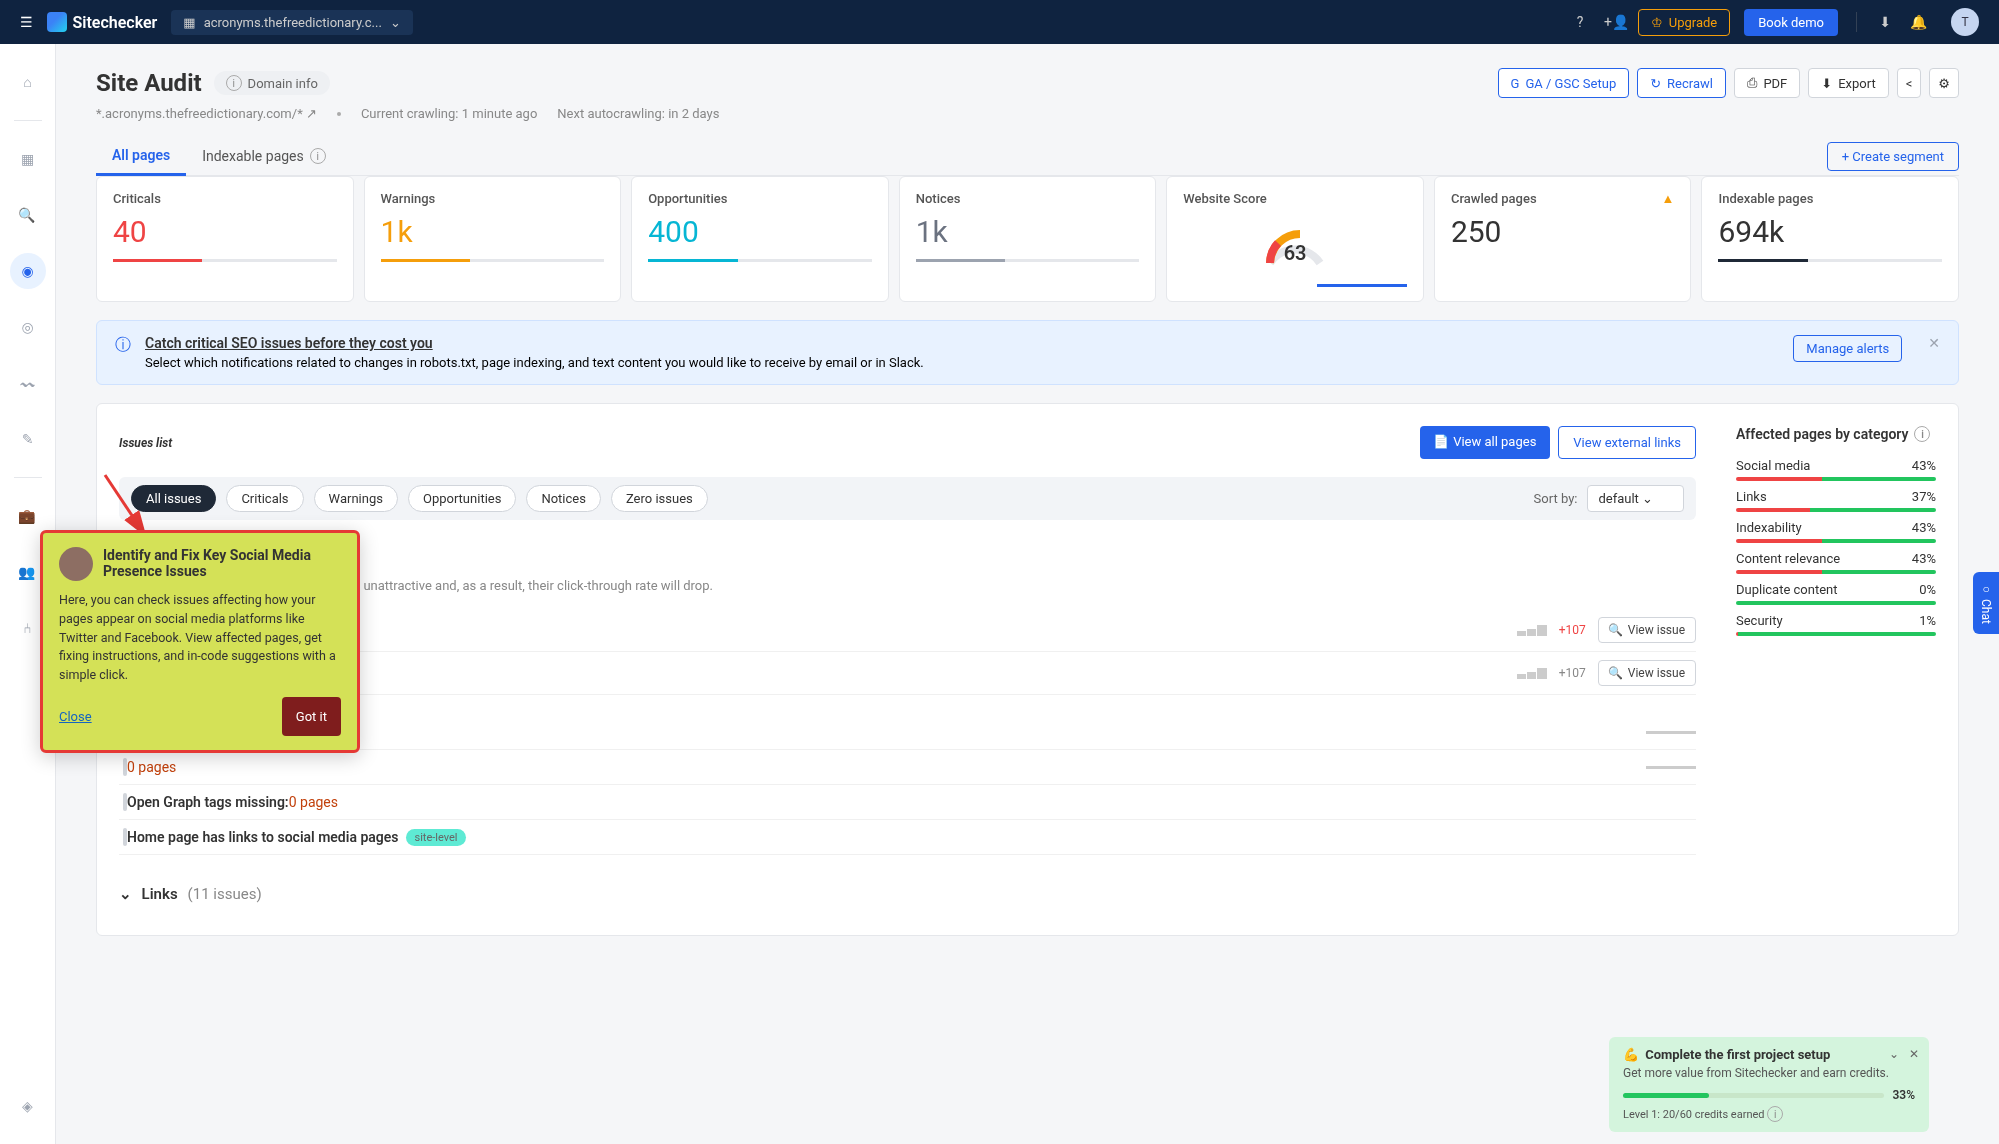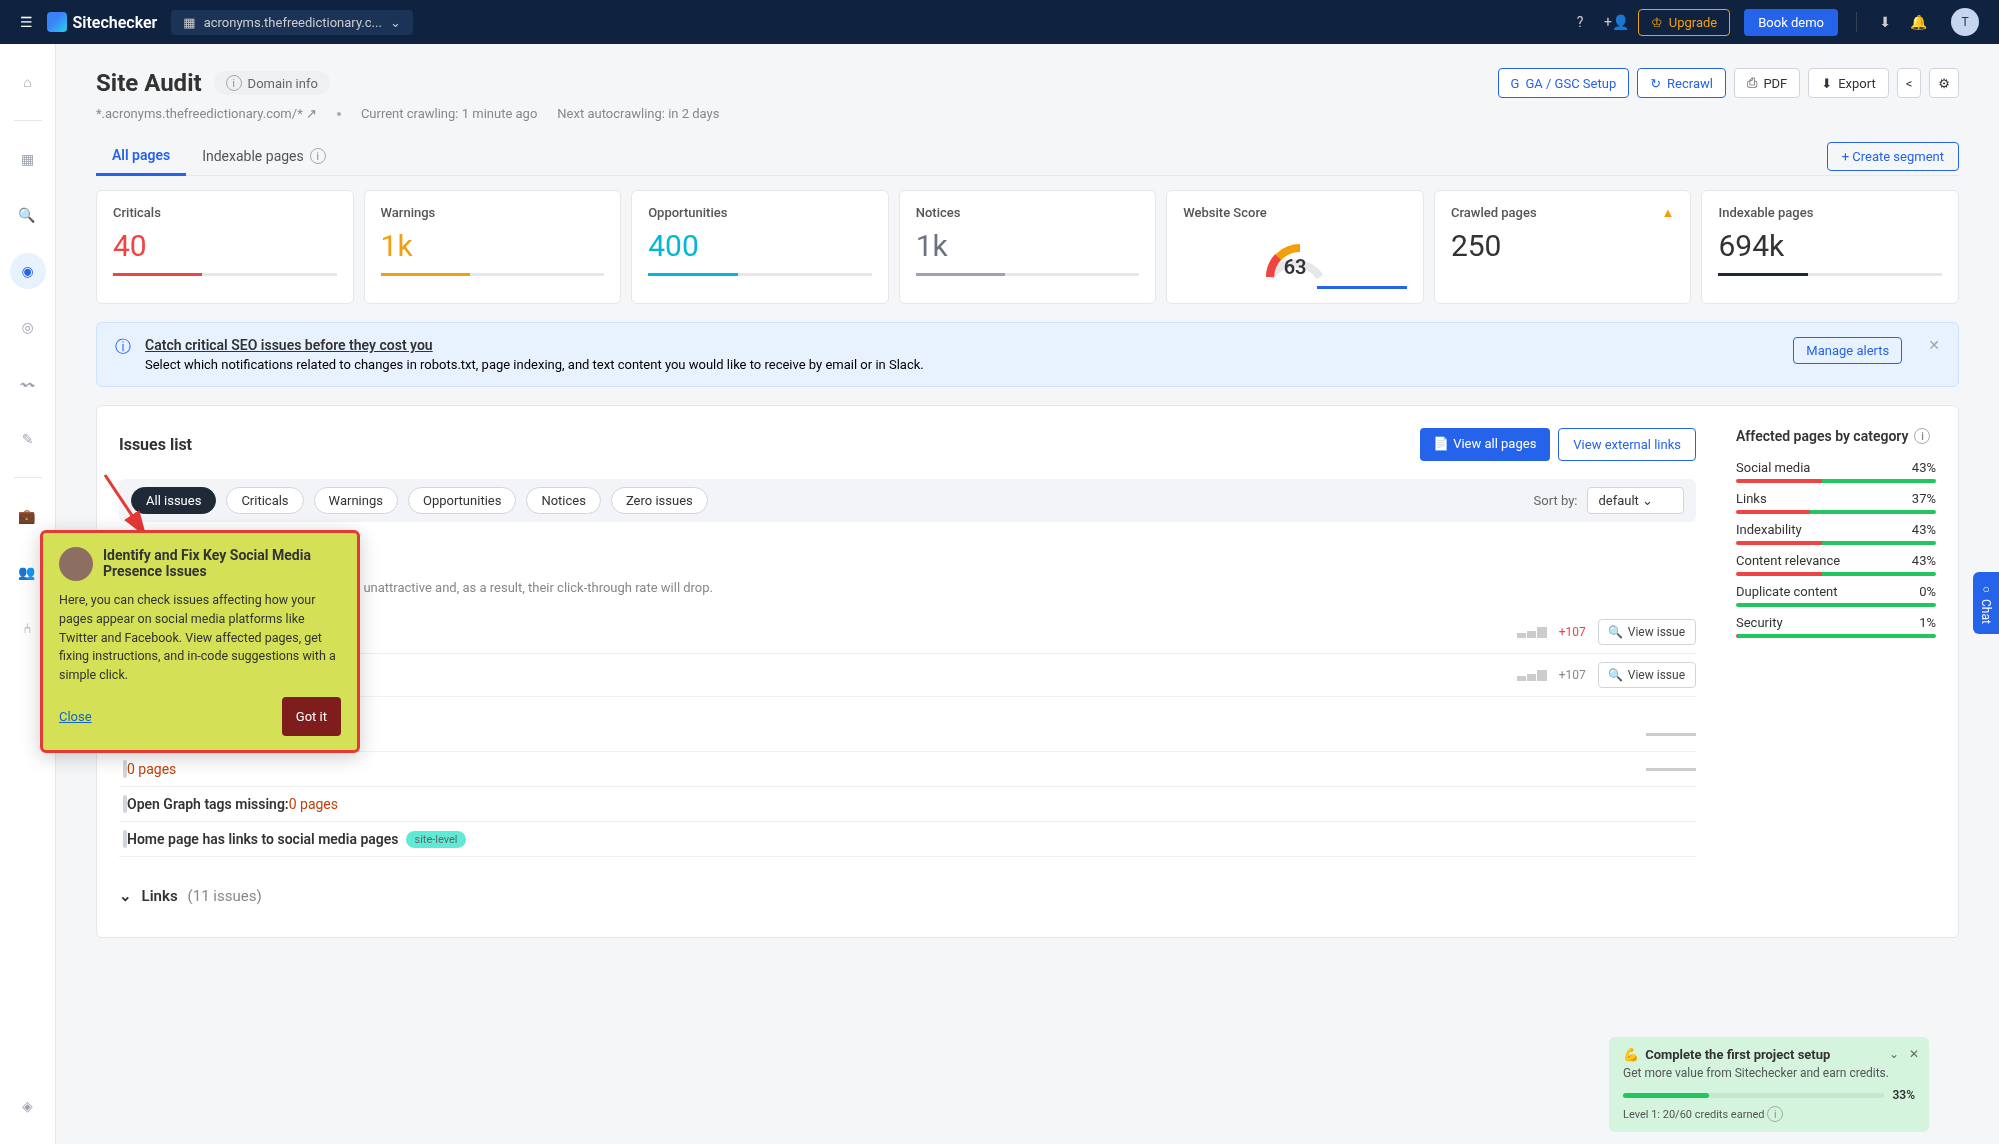--- a/index.html
+++ b/index.html
@@ -24,43 +24,43 @@
 .main { flex: 1; padding: 24px 40px; overflow: auto; }
 .page-header { display: flex; align-items: center; margin-bottom: 8px; }
 .page-title { font-size: 24px; font-weight: 700; }
 .domain-info-tag { background: #eef0f3; border-radius: 14px; padding: 4px 12px; font-size: 13px; color: #666; margin-left: 12px; display: flex; align-items: center; gap: 6px; }
 .header-buttons { margin-left: auto; display: flex; gap: 8px; }
 .hdr-btn { padding: 6px 12px; border: 1px solid #d1d5db; border-radius: 4px; background: #fff; font-size: 13px; display: flex; align-items: center; gap: 6px; cursor: pointer; }
 .hdr-btn.blue-border { border-color: #2563eb; color: #2563eb; }
 .hdr-btn.icon-only { padding: 6px 8px; }
 .sub-header { color: #888; font-size: 13px; margin-bottom: 16px; display: flex; gap: 20px; align-items: center; }
 .sub-header .dot { width: 4px; height: 4px; border-radius: 50%; background: #aaa; }
-.tabs-row { display: flex; align-items: center; border-bottom: 1px solid #e5e7eb; margin-bottom: 14px; }
+.tabs-row { display: flex; align-items: center; border-bottom: 1px solid #e5e7eb; }
 .tab { padding: 10px 16px; font-size: 14px; color: #555; cursor: pointer; display: flex; align-items: center; gap: 6px; }
 .tab.active { color: #2563eb; font-weight: 600; border-bottom: 3px solid #2563eb; margin-bottom: -1px; }
 .create-segment { margin-left: auto; border: 1px solid #2563eb; color: #2563eb; padding: 6px 14px; border-radius: 4px; font-size: 13px; }
 .metrics-row { display: flex; gap: 10px; margin-bottom: 18px; }
 .metric-card { flex: 1; background: #fff; border: 1px solid #e5e7eb; border-radius: 6px; padding: 14px 16px; }
 .metric-label { font-size: 13px; color: #555; font-weight: 500; margin-bottom: 8px; display: flex; align-items: center; gap: 6px; }
 .metric-value { font-size: 30px; font-weight: 400; margin-bottom: 10px; }
 .metric-bar { height: 3px; background: #e5e7eb; position: relative; }
 .metric-bar::after { content: ''; position: absolute; left: 0; top: 0; height: 3px; width: 40%; background: currentColor; }
-.score-gauge { width: 70px; height: 50px; margin: 4px auto 4px; position: relative; }
+.score-gauge { width: 70px; height: 50px; margin: 4px auto 16px; position: relative; }
 .gauge-svg { width: 70px; height: 50px; }
 .gauge-text { position: absolute; left: 50%; top: 50%; transform: translate(-50%, -10%); font-size: 20px; font-weight: 600; }
 .crawled-bar { height: 3px; background: #2563eb; width: 40%; margin-top: auto; margin-left: auto; }
 .alert-banner { background: #e8f2ff; border: 1px solid #cfe2ff; border-radius: 6px; padding: 14px 18px; display: flex; gap: 14px; align-items: flex-start; margin-bottom: 18px; }
 .alert-banner .title { font-weight: 600; margin-bottom: 4px; font-size: 14px; text-decoration: underline; }
 .alert-banner .desc { font-size: 13px; color: #000000; }
 .manage-alerts { margin-left: auto; border: 1px solid #2563eb; color: #2563eb; padding: 5px 12px; border-radius: 4px; font-size: 13px; white-space: nowrap; }
 .close-alert { color: #9ca3af; cursor: pointer; margin-left: 12px; }
 .issues-card { background: #fff; border: 1px solid #e5e7eb; border-radius: 6px; padding: 22px; display: flex; gap: 40px; }
 .issues-main { flex: 1; }
 .issues-header { display: flex; align-items: center; margin-bottom: 18px; }
-.issues-title { font-size: 16px; font-weight: 700; }
+.issues-title { font-size: 12px; font-weight: 700; font-style: italic; }
 .issues-header .btns { margin-left: auto; display: flex; gap: 8px; }
 .btn-fill-blue { background: #2563eb; color: #fff; padding: 8px 14px; border-radius: 4px; font-size: 13px; }
 .btn-outline-blue { border: 1px solid #2563eb; color: #2563eb; padding: 8px 14px; border-radius: 4px; font-size: 13px; }
 .filter-bar { background: #f2f4f7; border-radius: 6px; padding: 8px 12px; display: flex; align-items: center; gap: 10px; margin-bottom: 20px; }
 .pill { padding: 5px 14px; border: 1px solid #d1d5db; background: #fff; border-radius: 15px; font-size: 13px; cursor: pointer; }
 .pill.dark { background: #1f2937; color: #fff; border-color: #1f2937; }
 .sort-label { margin-left: auto; font-size: 13px; color: #666; }
 .sort-select { border: 1px solid #d1d5db; padding: 5px 30px 5px 10px; border-radius: 4px; font-size: 13px; background: #fff; }
 .group-header { display: flex; align-items: center; gap: 10px; font-weight: 600; font-size: 15px; padding: 10px 0; cursor: pointer; }
 .group-header .count { color: #888; font-weight: 400; }

